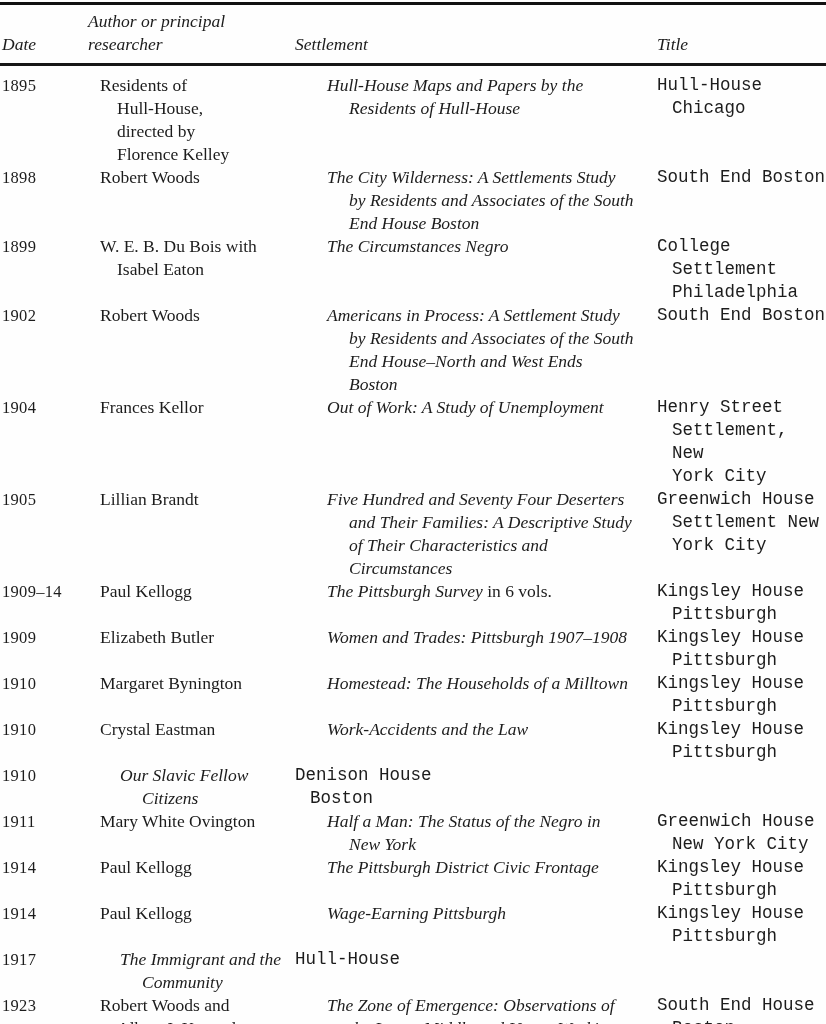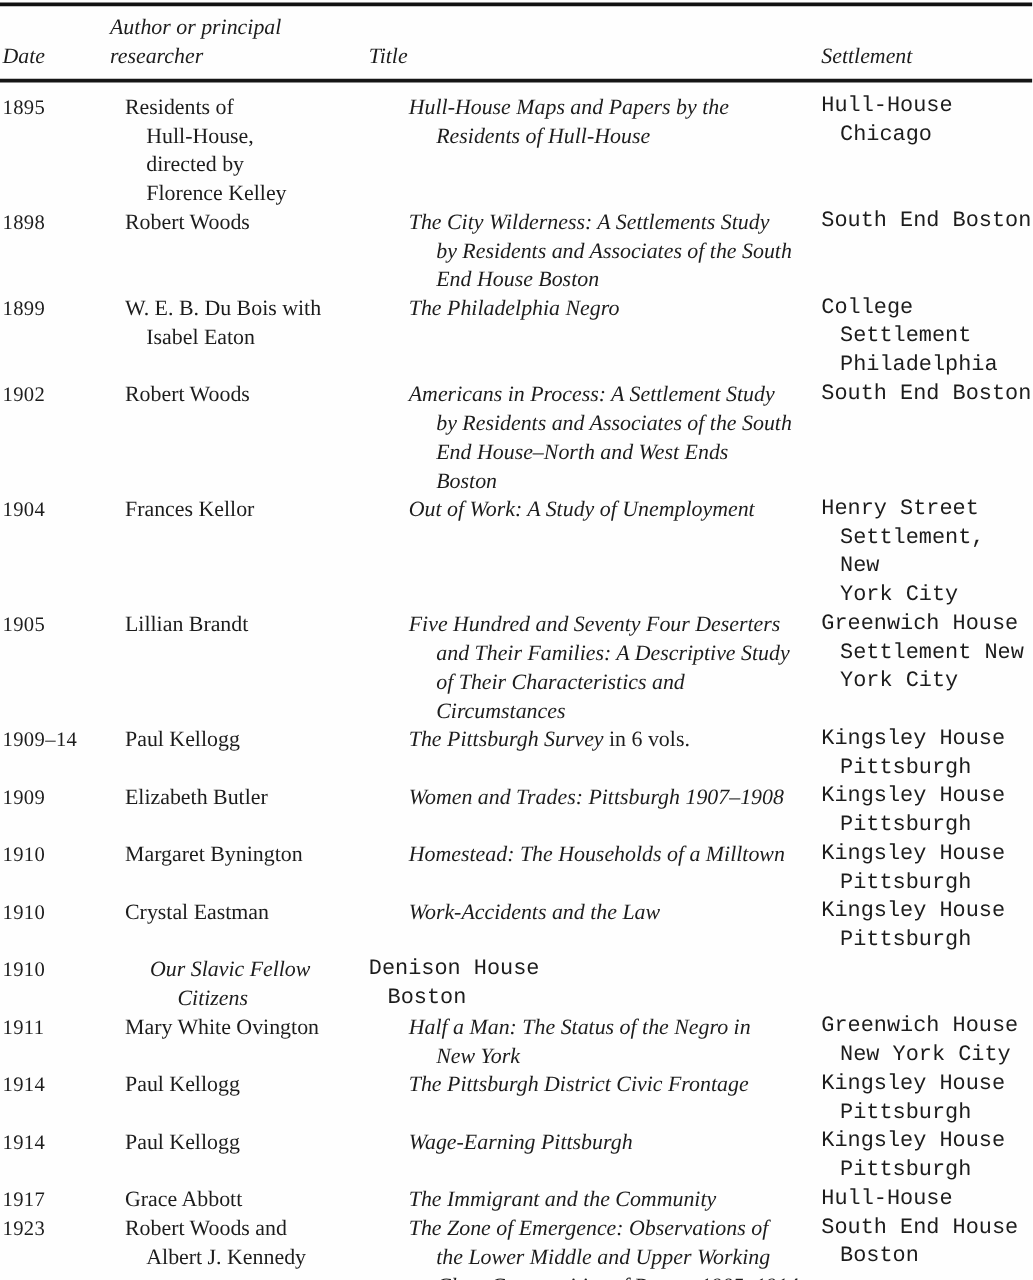--- a/index.html
+++ b/index.html
@@ -48,22 +48,22 @@
 <body>
 
 <div class="page">
 
   <div class="rule top"></div>
 
   <div class="thead">
     <div class="hdr date">Date</div>
     <div class="hdr author">Author or principal
 researcher</div>
+    <div class="hdr settlement">Settlement</div>
     <div class="hdr title">Title</div>
-    <div class="hdr settlement">Settlement</div>
   </div>
 
   <div class="rule mid"></div>
 
   <div class="tbody" id="tbody">
   <div class="trow">
     <div class="cell date">1895</div>
     <div class="cell author">Residents of
 Hull-House,
 directed by
@@ -80,21 +80,21 @@
     <div class="cell title"><span class="t-italic">The City Wilderness: A Settlements Study
 by Residents and Associates of the South
 End House Boston</span><span class="t-roman"></span></div>
     <div class="cell settlement">South End Boston</div>
   </div>
 
   <div class="trow">
     <div class="cell date">1899</div>
     <div class="cell author">W. E. B. Du Bois with
 Isabel Eaton</div>
-    <div class="cell title"><span class="t-italic">The Philadelphia Negro</span><span class="t-roman"></span></div>
+    <div class="cell title"><span class="t-italic">The Circumstances Negro</span><span class="t-roman"></span></div>
     <div class="cell settlement">College Settlement
 Philadelphia</div>
   </div>
 
   <div class="trow">
     <div class="cell date">1902</div>
     <div class="cell author">Robert Woods</div>
     <div class="cell title"><span class="t-italic">Americans in Process: A Settlement Study
 by Residents and Associates of the South
 End House–North and West Ends
@@ -182,21 +182,20 @@
   <div class="trow">
     <div class="cell date">1914</div>
     <div class="cell author">Paul Kellogg</div>
     <div class="cell title"><span class="t-italic">Wage-Earning Pittsburgh</span><span class="t-roman"></span></div>
     <div class="cell settlement">Kingsley House
 Pittsburgh</div>
   </div>
 
   <div class="trow">
     <div class="cell date">1917</div>
-    <div class="cell author">Grace Abbott</div>
     <div class="cell title"><span class="t-italic">The Immigrant and the Community</span><span class="t-roman"></span></div>
     <div class="cell settlement">Hull-House</div>
   </div>
 
   <div class="trow">
     <div class="cell date">1923</div>
     <div class="cell author">Robert Woods and
 Albert J. Kennedy</div>
     <div class="cell title"><span class="t-italic">The Zone of Emergence: Observations of
 the Lower Middle and Upper Working

